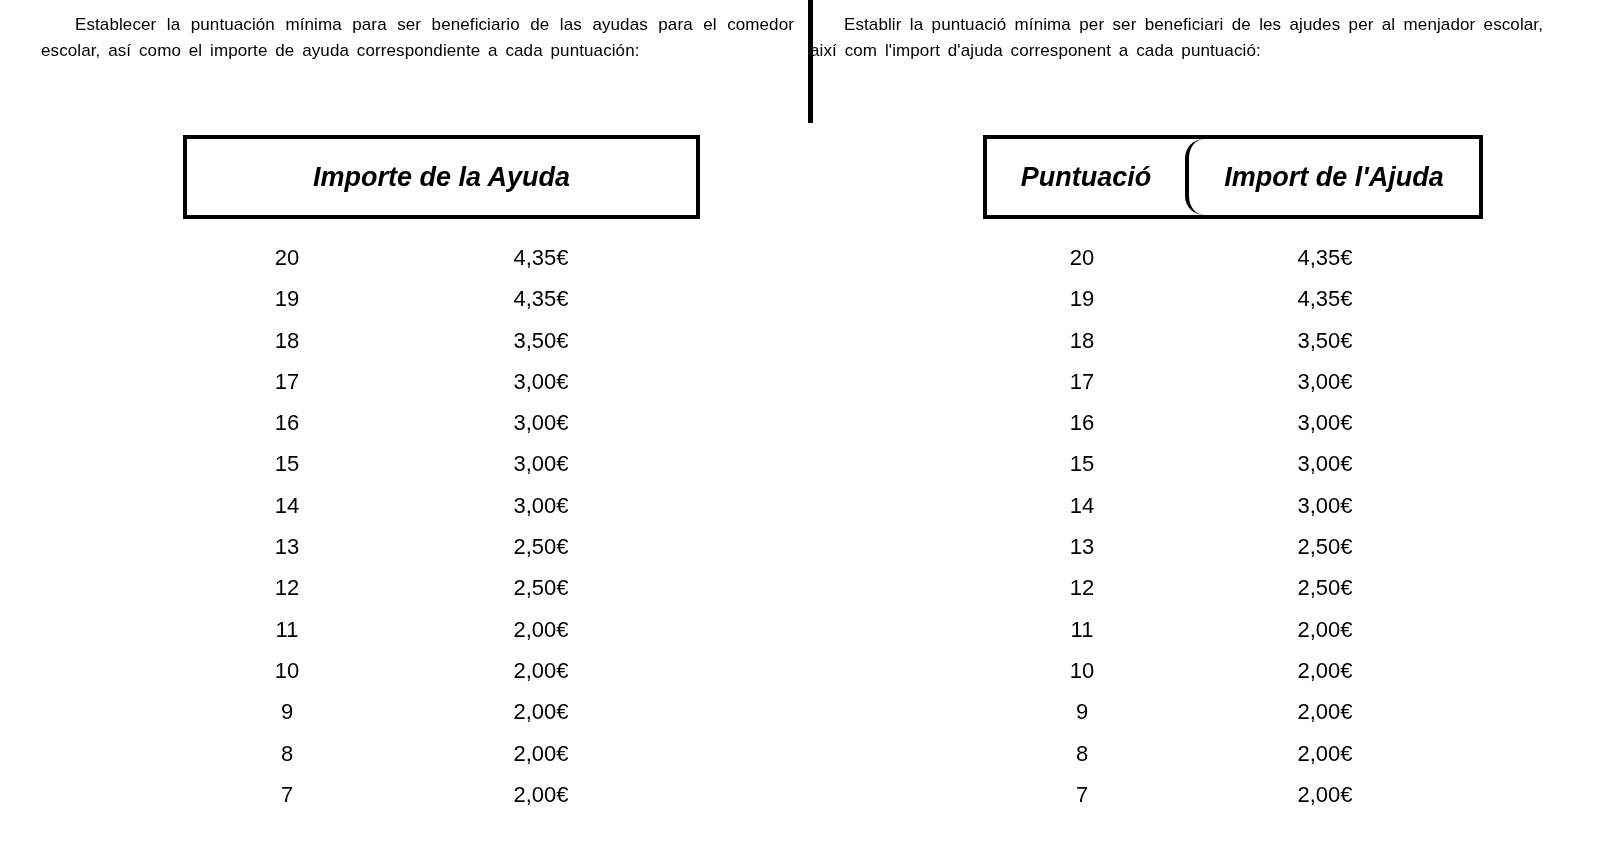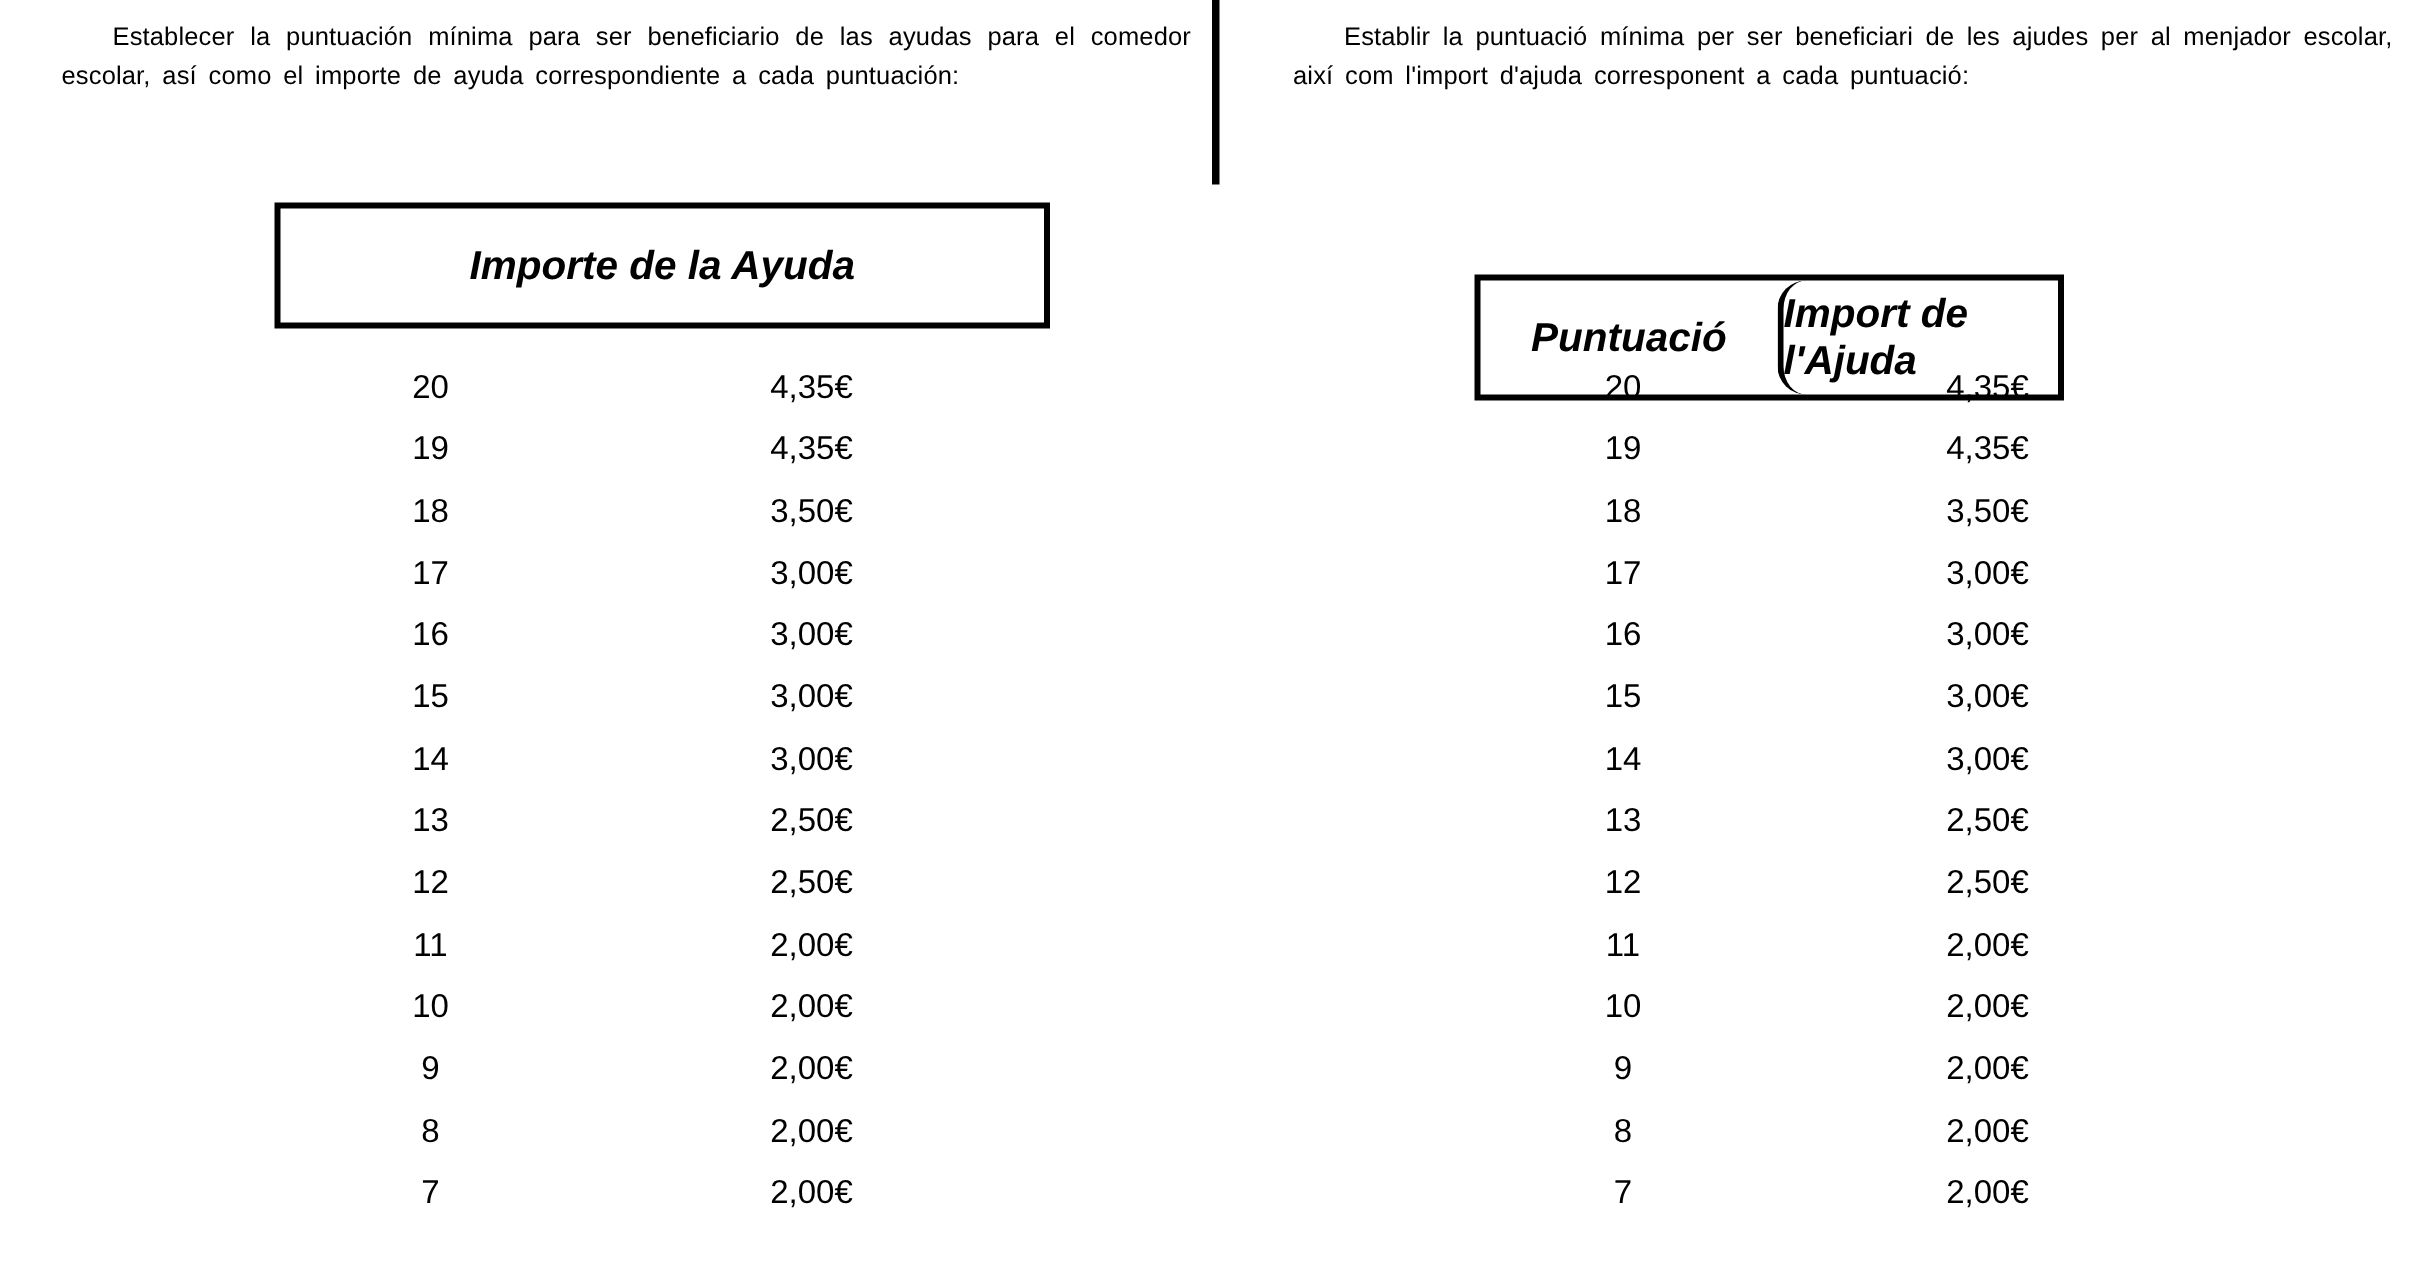--- a/index.html
+++ b/index.html
@@ -8,38 +8,38 @@
       font-family: "Liberation Sans", sans-serif; color: #000;
     }
     .para {
       position: absolute; top: 12px;
       font-size: 17px; line-height: 26px;
       text-align: justify; text-align-last: left;
       letter-spacing: 0.1px; word-spacing: 3px;
     }
     .para .indent { display: inline-block; width: 34px; }
     .para-es { left: 41px; width: 753px; }
-    .para-ca { left: 862px; width: 733px; }
+    .para-ca { left: 810px; width: 733px; }
     .divider {
       position: absolute; left: 808px; top: 0; width: 5px; height: 123px; background: #000;
     }
     .hdr {
       position: absolute; top: 135px; height: 84px; box-sizing: border-box;
       border: 4px solid #000; display: flex;
     }
     .hdr .cell {
       display: flex; align-items: center; justify-content: center;
       font-weight: bold; font-style: italic; font-size: 27px;
       box-sizing: border-box; height: 100%;
     }
     .hdr .cell + .cell { border-left: 4px solid #000; border-radius: 19px; }
     .hdr-es { left: 183px; width: 517px; }
     .hdr-es .c1 { width: 199px; }
     .hdr-es .c2 { flex: 1; }
-    .hdr-ca { left: 983px; width: 393px; margin-top: 48px; }
+    .hdr-ca { left: 983px; width: 500px; }
     .hdr-ca .c1 { width: 198px; }
     .hdr-ca .c2 { flex: 1; }
     .rows { position: absolute; top: 237px; }
     .row {
       position: relative; height: 41.3px; font-size: 22px; line-height: 41.3px;
     }
     .row .n, .row .v { position: absolute; top: 0; transform: translateX(-50%); white-space: nowrap; }
     .rows-es { left: 0; width: 800px; }
     .rows-es .n { left: 287px; }
     .rows-es .v { left: 541px; }

